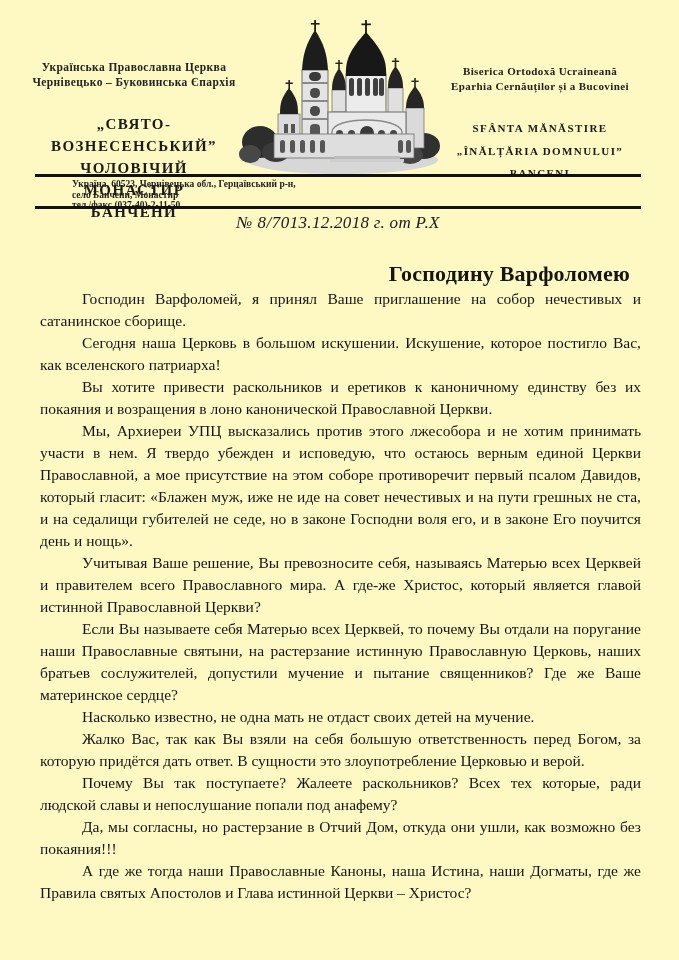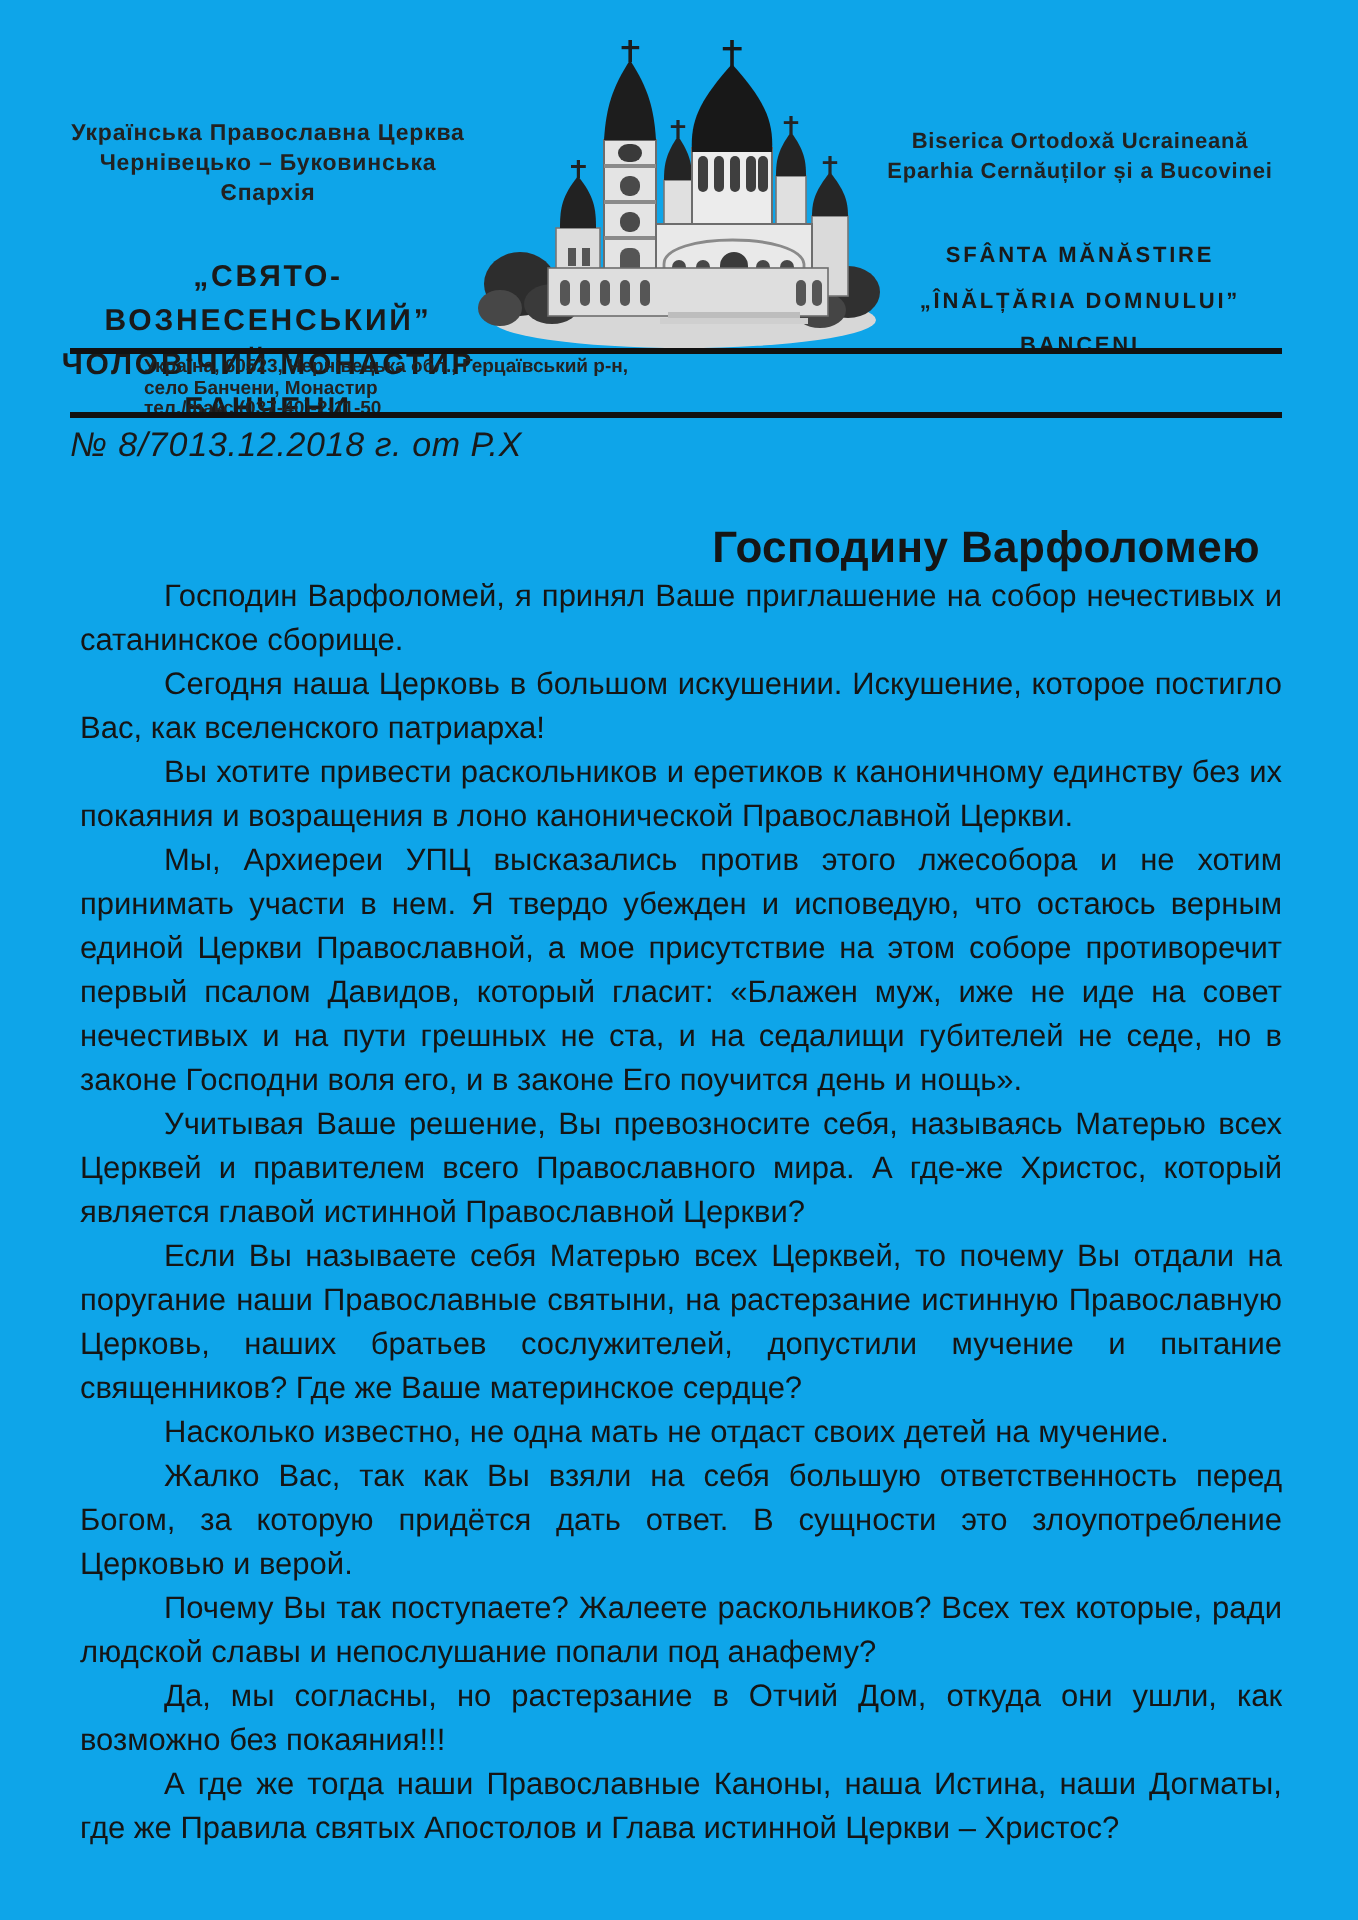--- a/index.html
+++ b/index.html
@@ -1,22 +1,22 @@
 <!DOCTYPE html>
 <html><head>
 <meta charset="utf-8">
 <style>
   html,body{margin:0;padding:0;background:#888;}
   .page{
     position:relative;
     width:679px;height:960px;
     margin:0 auto;
-    background:#0ea5e9;
+    background:#fef9c3;
     color:#1c1c1c;
-    font-family:Liberation Sans, sans-serif;
+    font-family:Liberation Serif, serif;
     overflow:hidden;
   }
   
   .hdr-left{
     position:absolute;left:28px;top:60px;width:212px;
     text-align:center;
   }
   .hdr-right{
     position:absolute;left:435px;top:64px;width:210px;
     text-align:center;
@@ -45,21 +45,21 @@
   .contact-row{
     position:absolute;left:40px;top:179px;width:600px;
     display:flex;justify-content:space-between;
     font-size:9.5px;font-weight:bold;line-height:10.5px;color:#222;
   }
   .contact-left{text-align:left;margin-left:32px;}
   .contact-right{text-align:right;}
   
   .ref-row{
     position:absolute;left:35px;top:213px;width:606px;
-    display:flex;justify-content:flex-start;
+    display:flex;justify-content:center;
     font-size:17px;font-style:italic;color:#1a1a1a;
   }
   .ref-number{letter-spacing:.5px;}
   .ref-date{letter-spacing:.3px;}
   
   .addressee{
     position:absolute;right:49px;top:261px;
     font-size:22px;font-weight:bold;color:#151515;
     letter-spacing:.2px;
   }

